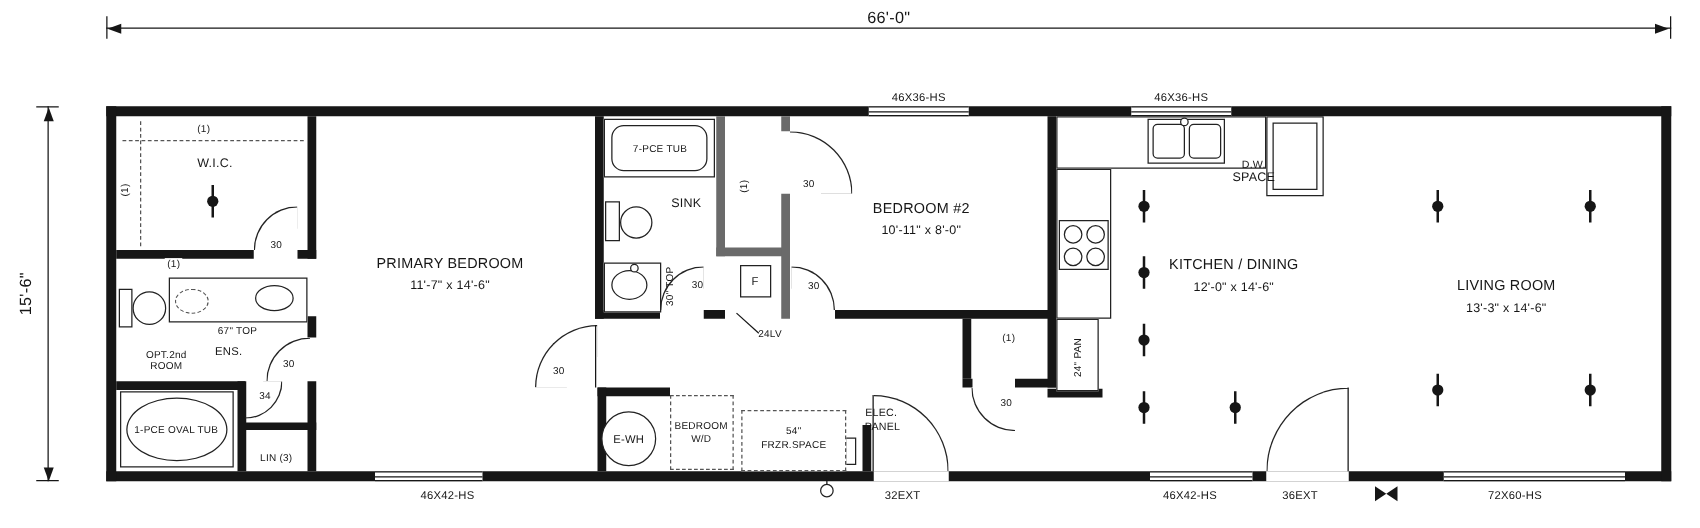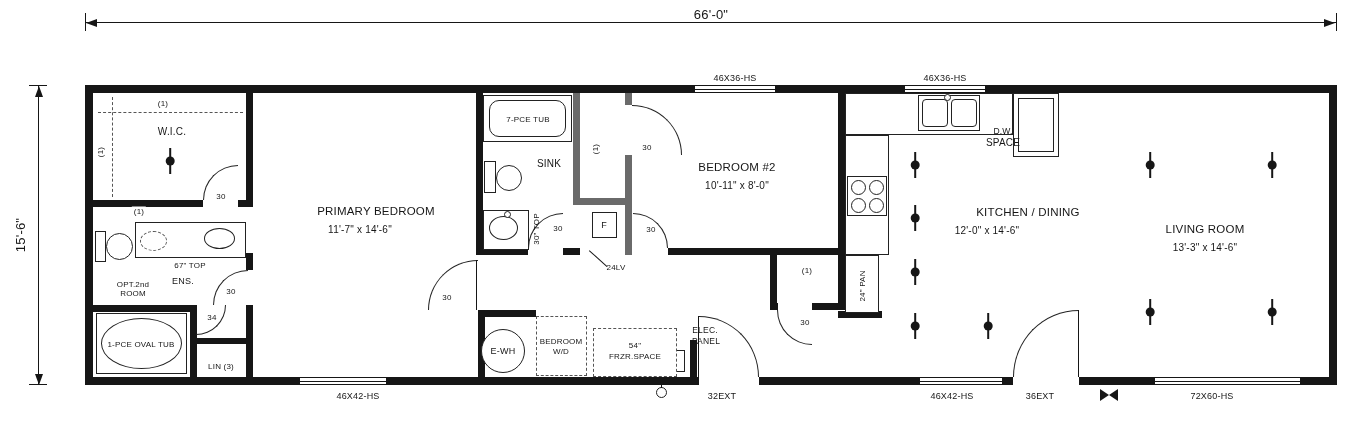--- a/index.html
+++ b/index.html
@@ -163,21 +163,21 @@
   <div class="line" style="left:661px;top:382px;width:1.4px;height:6px"></div>
   <div class="tri" style="left:1100px;top:389px;border-width:6px 0 6px 9px;border-color:transparent transparent transparent #161616"></div>
   <div class="tri" style="left:1109px;top:389px;border-width:6px 9px 6px 0;border-color:transparent #161616 transparent transparent"></div>
 
   <div class="lbl sm" style="left:172px;top:131px;font-size:10px">W.I.C.</div>
   <div class="lbl xs" style="left:163px;top:103px">(1)</div>
   <div class="lbl xs rot" style="left:100px;top:152px">(1)</div>
   <div class="lbl xs wbg" style="left:139px;top:211px">(1)</div>
   <div class="lbl xs" style="left:221px;top:196px">30</div>
 
-  <div class="lbl rm" style="left:376px;top:211px">PRIMARY BEDROOM</div>
+  <div class="lbl rm" style="left:360px;top:211px">PRIMARY BEDROOM</div>
   <div class="lbl sz" style="left:360px;top:229px">11'-7" x 14'-6"</div>
   <div class="lbl xs" style="left:447px;top:297px">30</div>
 
   <div class="lbl sm" style="left:183px;top:281px">ENS.</div>
   <div class="lbl xs" style="left:190px;top:265px">67" TOP</div>
   <div class="lbl xs" style="left:133px;top:284px">OPT.2nd</div>
   <div class="lbl xs" style="left:133px;top:293px">ROOM</div>
   <div class="lbl xs" style="left:231px;top:291px">30</div>
   <div class="lbl xs wbg" style="left:212px;top:317px">34</div>
   <div class="lbl xs" style="left:141px;top:344px">1-PCE OVAL TUB</div>
@@ -192,21 +192,21 @@
   <div class="lbl sm" style="left:604px;top:225px">F</div>
   <div class="lbl xs" style="left:616px;top:267px">24LV</div>
 
   <div class="lbl rm" style="left:737px;top:167px">BEDROOM #2</div>
   <div class="lbl sz" style="left:737px;top:185px">10'-11" x 8'-0"</div>
   <div class="lbl xs" style="left:647px;top:147px">30</div>
   <div class="lbl xs" style="left:651px;top:229px">30</div>
   <div class="lbl xs" style="left:807px;top:270px">(1)</div>
   <div class="lbl xs" style="left:805px;top:322px">30</div>
 
-  <div class="lbl rm" style="left:1028px;top:212px">KITCHEN / DINING</div>
+  <div class="lbl rm" style="left:987px;top:212px">KITCHEN / DINING</div>
   <div class="lbl sz" style="left:987px;top:230px">12'-0" x 14'-6"</div>
   <div class="lbl xs rot" style="left:862px;top:286px">24" PAN</div>
   <div class="lbl sm" style="left:1003px;top:131px;font-size:8.5px">D.W.</div>
   <div class="lbl sm" style="left:1003px;top:142px;font-size:10px">SPACE</div>
 
   <div class="lbl rm" style="left:1205px;top:229px">LIVING ROOM</div>
   <div class="lbl sz" style="left:1205px;top:247px">13'-3" x 14'-6"</div>
 
   <div class="lbl sm" style="left:503px;top:351px">E-WH</div>
   <div class="lbl xs" style="left:561px;top:341px">BEDROOM</div>

